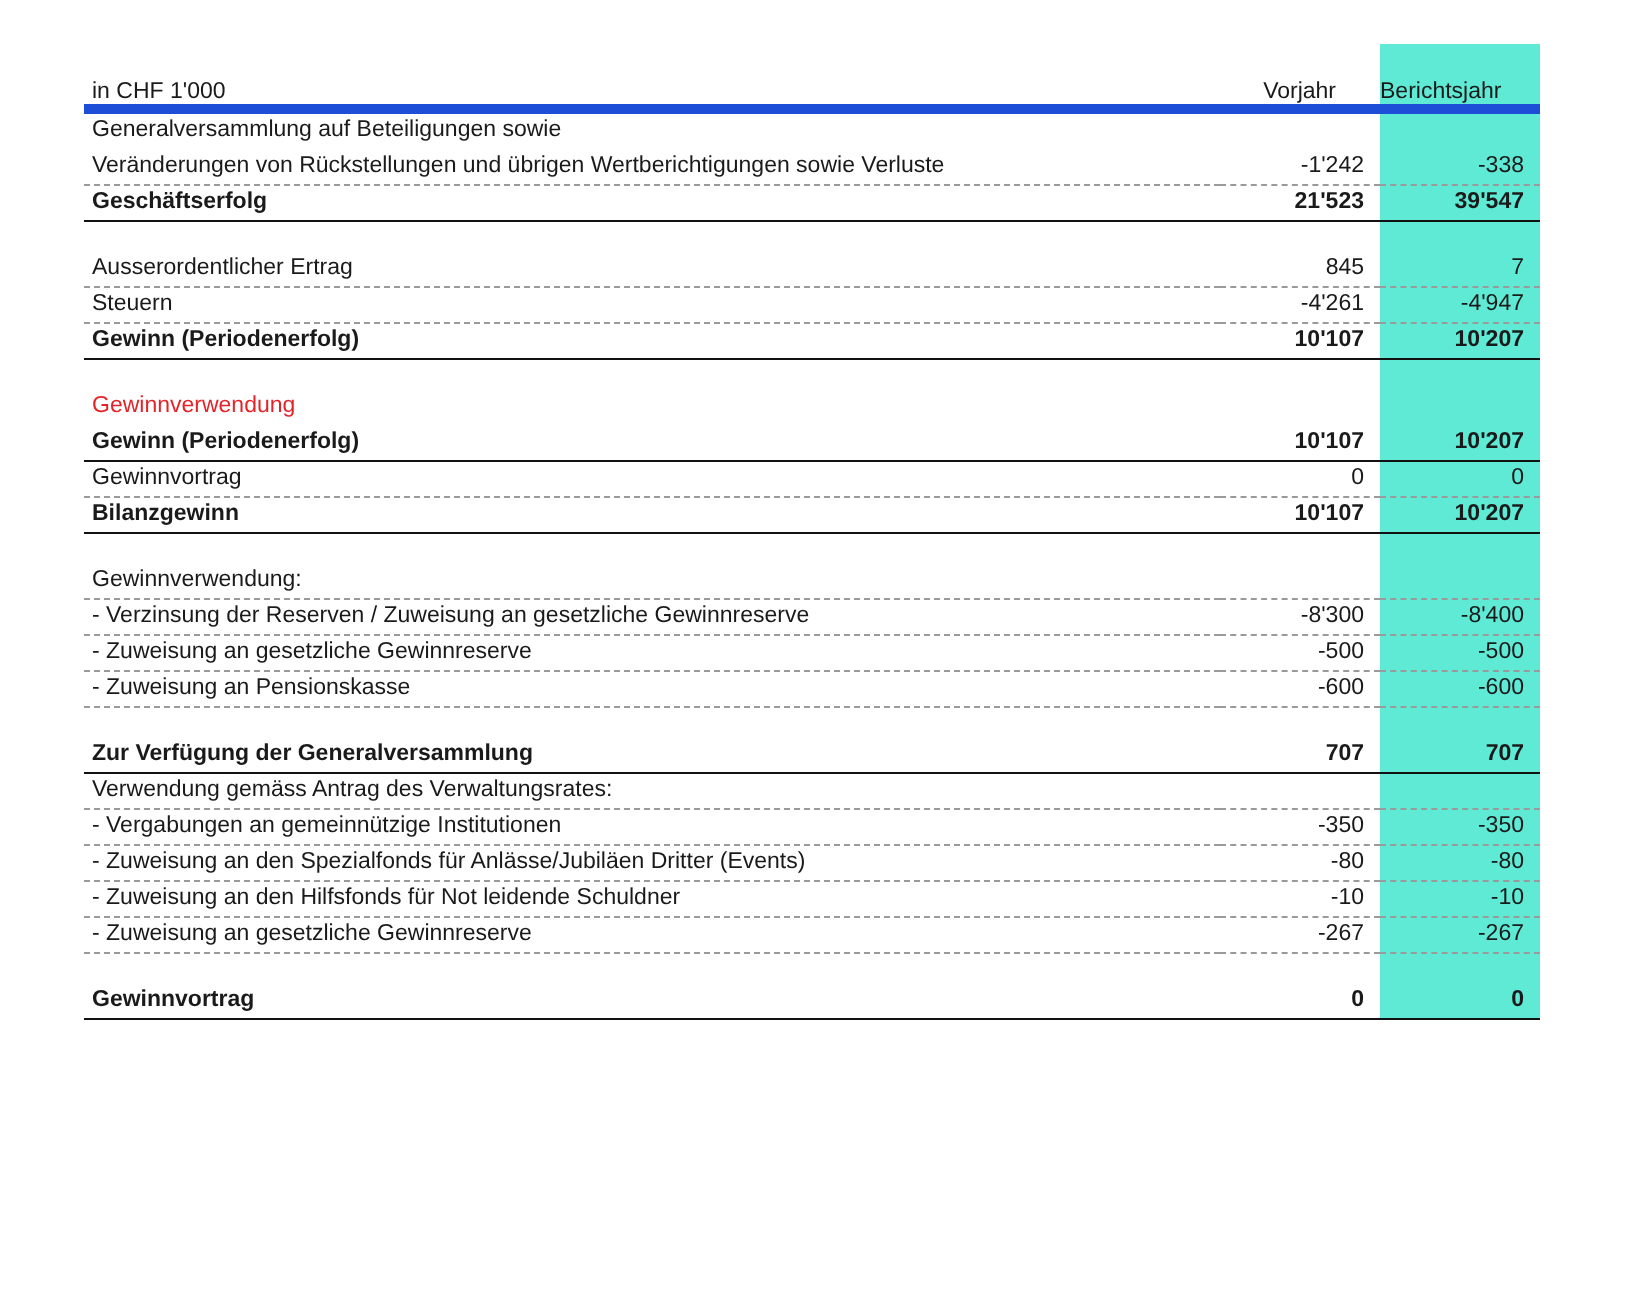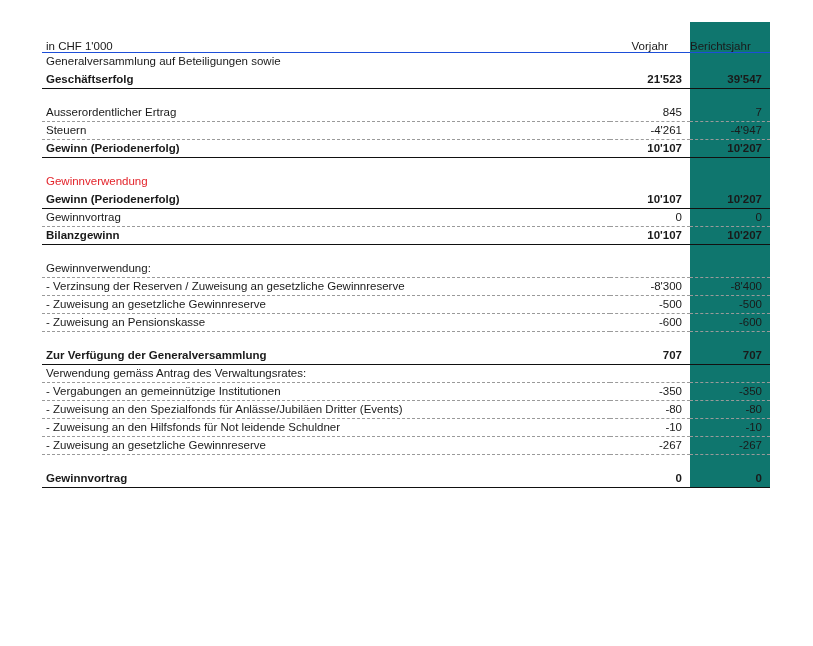--- a/index.html
+++ b/index.html
@@ -36,25 +36,25 @@
     vertical-align: bottom;
   }
   
   .hdr td {
     font-size: 11.5px;
     color: #1a1a1a;
     font-weight: normal;
     padding: 0 0 6px 0;
     height: 30px;
     vertical-align: bottom;
-    border-bottom: 1px solid #1d4ed8;
+    border-bottom: 5px solid #1d4ed8;
   }
   .hdr td.lbl { text-align: left; padding-left: 4px; }
   .hdr td.num { text-align: right; padding-right: 22px; }
-  .shade { background: #0f766e; }
+  .shade { background: #5eead4; }
 
   .row td {
     height: 17px;
     line-height: 17px;
     border-bottom: 1px dashed #9a9a9a;
     font-size: 11.5px;
   }
   .row td.lbl { text-align: left; padding-left: 4px; }
   .row td.num { text-align: right; padding-right: 8px; }
 
@@ -86,20 +86,25 @@
         <td class="num">Vorjahr</td>
         <td class="num shade">Berichtsjahr</td>
       </tr>
     </thead>
     <tbody>
         <tr class="row nb">
           <td class="lbl nowrap">Generalversammlung auf Beteiligungen sowie</td>
           <td class="num"></td>
           <td class="num shade"></td>
         </tr>
+        <tr class="row">
+          <td class="lbl nowrap">Veränderungen von Rückstellungen und übrigen Wertberichtigungen sowie Verluste</td>
+          <td class="num">-1'242</td>
+          <td class="num shade">-338</td>
+        </tr>
         <tr class="row bold solid">
           <td class="lbl nowrap">Geschäftserfolg</td>
           <td class="num">21'523</td>
           <td class="num shade">39'547</td>
         </tr>
         <tr class="row spacer">
           <td class="lbl nowrap"></td>
           <td class="num"></td>
           <td class="num shade"></td>
         </tr>

